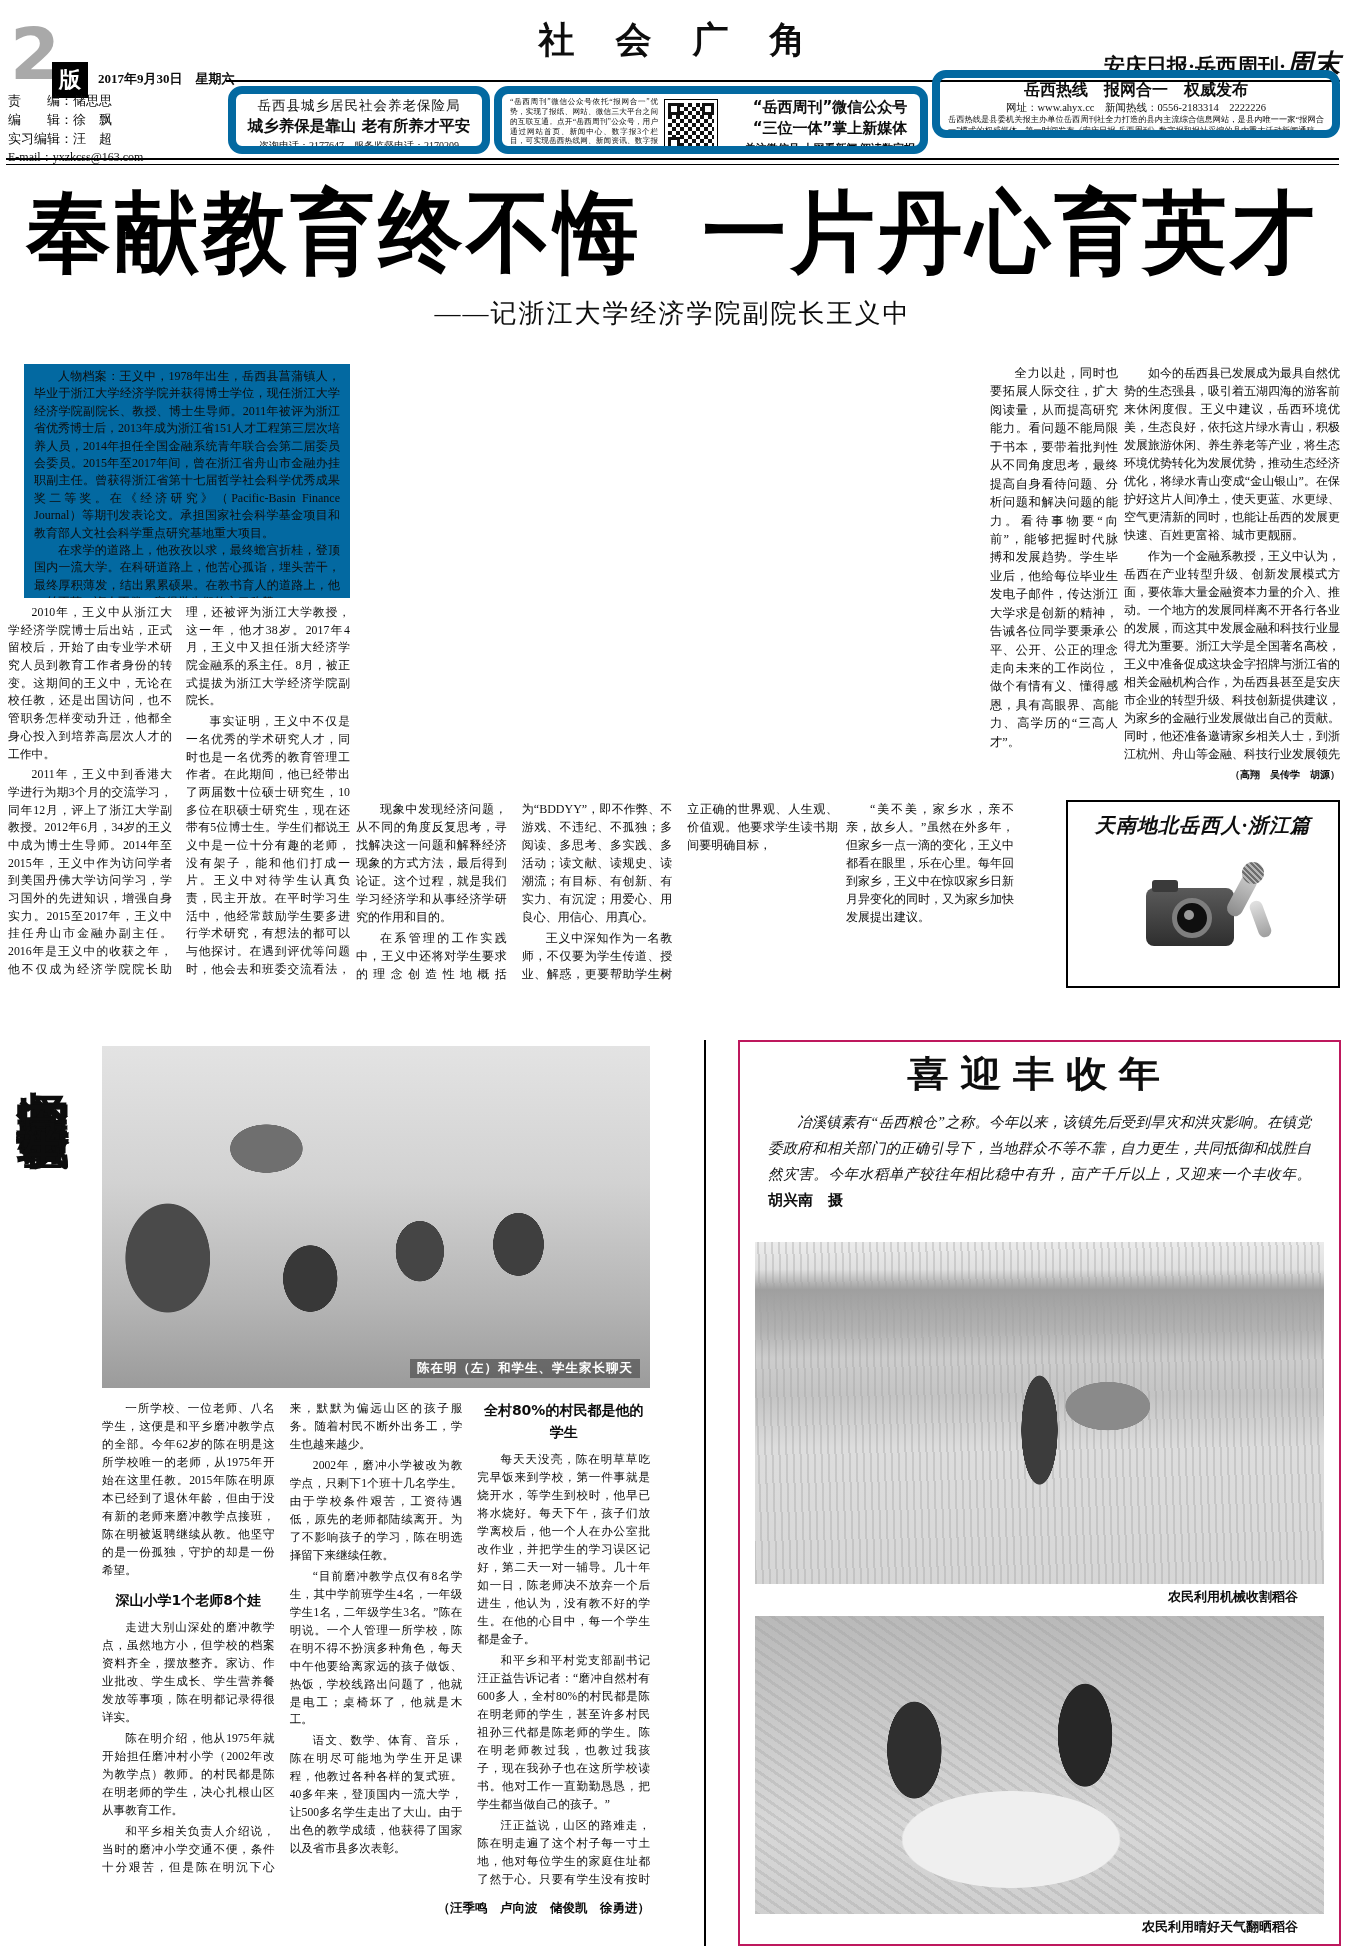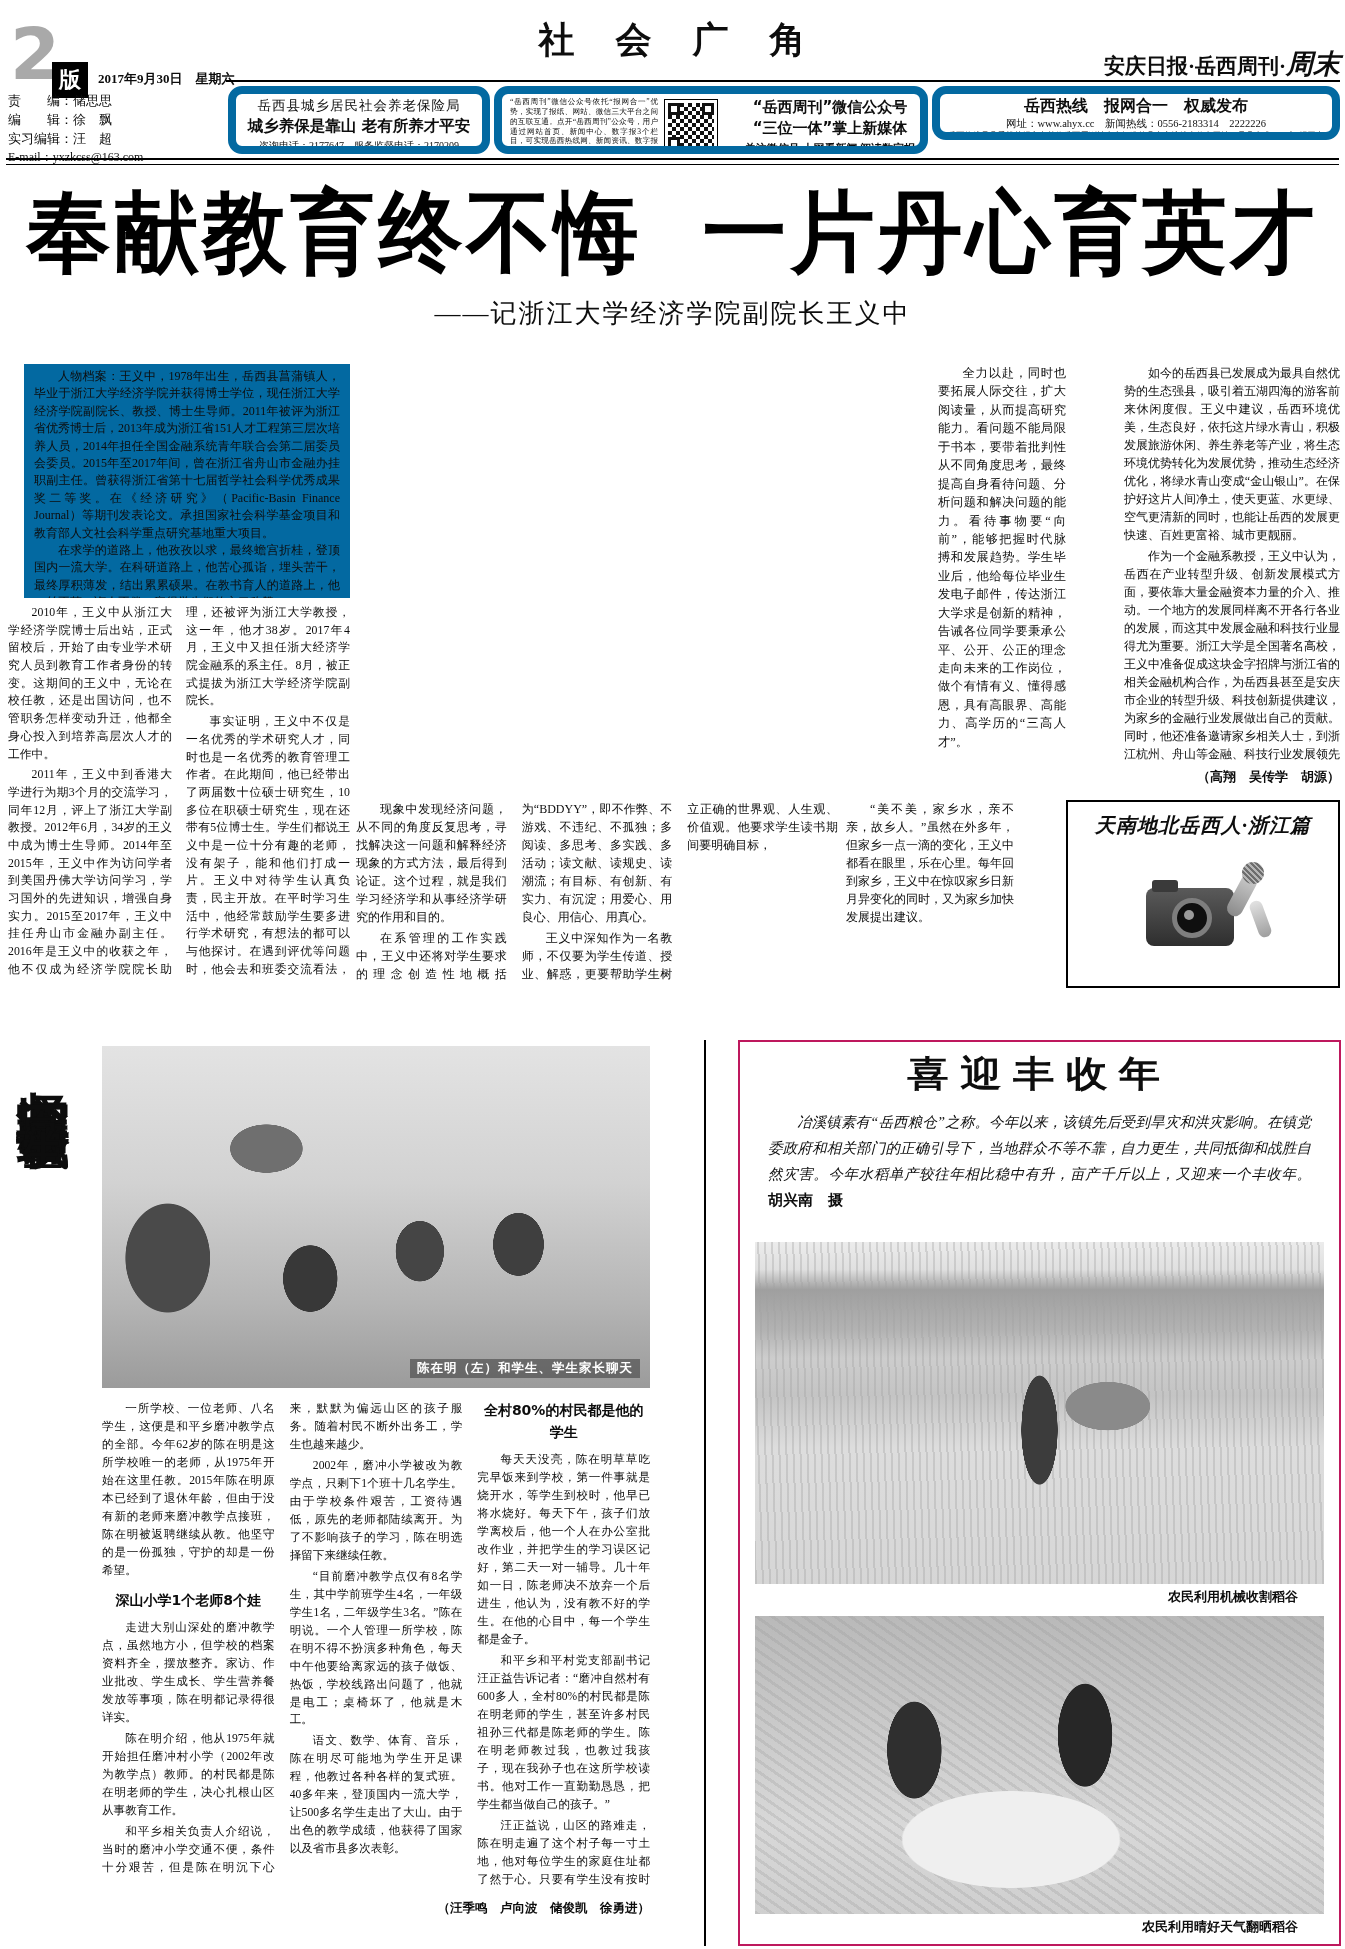--- a/index.html
+++ b/index.html
@@ -11,21 +11,21 @@
   .subhead{font-weight:bold;text-align:center;margin:10px 0 8px 0;text-indent:0;
            font-family:"DejaVu Sans","Liberation Sans",sans-serif;font-size:14px;}
   .flow{overflow:hidden;}
   .cols2{column-count:2;column-gap:14px;column-fill:auto;}
   .cols3{column-count:3;column-gap:15px;column-fill:auto;}
   .photo{position:absolute;overflow:hidden;}
   .photo-caption{position:absolute;color:#fff;font-size:12.5px;font-weight:bold;
                  background:rgba(35,35,35,.45);padding:1px 7px;letter-spacing:1px;white-space:nowrap;}
   .rounded-box{position:absolute;border:8px solid #0369a1;border-radius:14px;box-sizing:border-box;overflow:hidden;}
   .rule{position:absolute;background:#000;}
-  .byline{text-align:right;font-size:13px;font-weight:bold;}
+  .byline{text-align:right;font-size:10px;font-weight:bold;}
   .qr{position:absolute;border:1px solid #000;background:#fff;padding:3px;}
   .qr-inner{width:46px;height:46px;
      background:conic-gradient(#111 25%,#fff 0 50%,#111 0 75%,#fff 0);
      background-size:8px 8px;position:relative;}
   .qr-eye{position:absolute;width:12px;height:12px;border:3px solid #111;background:#fff;box-sizing:border-box;}
   .qr-eye.tl{left:0;top:0}.qr-eye.tr{right:0;top:0}.qr-eye.bl{left:0;bottom:0}
   .headline{font-family:"DejaVu Sans","Liberation Sans",sans-serif;font-weight:900;
             font-size:84px;letter-spacing:4px;white-space:nowrap;color:#000;transform:scaleY(1.06);}
   .vtitle{writing-mode:vertical-rl;text-orientation:upright;font-weight:900;
           font-family:"DejaVu Sans","Liberation Sans",sans-serif;line-height:1;}
@@ -70,21 +70,21 @@
           <div class="qr-eye bl"></div>
         </div>
     </div>
     <div class="abs" style="left:228px;top:4px;width:200px;text-align:center;">
       <div class="sans" style="font-size:15px;font-weight:900;">“岳西周刊”微信公众号</div>
       <div class="sans" style="font-size:15px;font-weight:900;margin-top:2px;">“三位一体”掌上新媒体</div>
       <div style="font-size:11px;font-weight:bold;margin-top:3px;">关注微信号 上网看新闻 阅读数字报</div>
     </div>
   </div>
 
-  <div class="rounded-box" style="left:932px;top:86px;width:408px;height:54px;padding:2px 8px;">
+  <div class="rounded-box" style="left:932px;top:70px;width:408px;height:68px;padding:2px 8px;">
     <div style="font-size:16px;font-weight:bold;text-align:center;">岳西热线　报网合一　权威发布</div>
     <div style="font-size:10.5px;text-align:center;">网址：www.ahyx.cc　新闻热线：0556-2183314　2222226</div>
     <div class="flow" style="font-size:8.2px;line-height:1.3;text-align:justify;height:26px;">岳西热线是县委机关报主办单位岳西周刊社全力打造的县内主流综合信息网站，是县内唯一一家“报网合一”模式的权威媒体，第一时间发布《安庆日报·岳西周刊》数字报和报社采编的县内重大活动新闻通稿。</div>
   </div>
 
   <div class="abs" style="left:6px;top:158px;width:1333px;height:4px;border-top:2px solid #000;border-bottom:1px solid #000;"></div>
 
   <div class="abs headline" style="left:0;top:176px;width:1345px;text-align:center;">
     <span>奉献教育终不悔</span><span style="display:inline-block;width:60px;"></span><span>一片丹心育英才</span>
   </div>
@@ -105,21 +105,21 @@
   <div class="abs flow cols3" style="left:356px;top:800px;width:482px;height:188px;font-size:12px;line-height:1.5;">
       <div class="para">现象中发现经济问题，从不同的角度反复思考，寻找解决这一问题和解释经济现象的方式方法，最后得到论证。这个过程，就是我们学习经济学和从事经济学研究的作用和目的。</div>
       <div class="para">在系管理的工作实践中，王义中还将对学生要求的理念创造性地概括为“BDDYY”，即不作弊、不游戏、不违纪、不孤独；多阅读、多思考、多实践、多活动；读文献、读规史、读潮流；有目标、有创新、有实力、有沉淀；用爱心、用良心、用信心、用真心。</div>
       <div class="para">王义中深知作为一名教师，不仅要为学生传道、授业、解惑，更要帮助学生树立正确的世界观、人生观、价值观。他要求学生读书期间要明确目标，</div>
     </div>
 
   <div class="abs flow" style="left:846px;top:800px;width:168px;height:188px;font-size:12px;line-height:1.5;">
       <div class="para">“美不美，家乡水，亲不亲，故乡人。”虽然在外多年，但家乡一点一滴的变化，王义中都看在眼里，乐在心里。每年回到家乡，王义中在惊叹家乡日新月异变化的同时，又为家乡加快发展提出建议。</div>
     </div>
 
-  <div class="abs flow" style="left:938px;top:364px;width:128px;height:428px;font-size:12.3px;line-height:1.5;">
+  <div class="abs flow" style="left:990px;top:364px;width:128px;height:428px;font-size:12.3px;line-height:1.5;">
       <div class="para">全力以赴，同时也要拓展人际交往，扩大阅读量，从而提高研究能力。看问题不能局限于书本，要带着批判性从不同角度思考，最终提高自身看待问题、分析问题和解决问题的能力。看待事物要“向前”，能够把握时代脉搏和发展趋势。学生毕业后，他给每位毕业生发电子邮件，传达浙江大学求是创新的精神，告诫各位同学要秉承公平、公开、公正的理念走向未来的工作岗位，做个有情有义、懂得感恩，具有高眼界、高能力、高学历的“三高人才”。</div>
     </div>
 
   <div class="abs flow" style="left:1124px;top:364px;width:216px;height:400px;font-size:12px;line-height:1.5;">
       <div class="para">如今的岳西县已发展成为最具自然优势的生态强县，吸引着五湖四海的游客前来休闲度假。王义中建议，岳西环境优美，生态良好，依托这片绿水青山，积极发展旅游休闲、养生养老等产业，将生态环境优势转化为发展优势，推动生态经济优化，将绿水青山变成“金山银山”。在保护好这片人间净土，使天更蓝、水更绿、空气更清新的同时，也能让岳西的发展更快速、百姓更富裕、城市更靓丽。</div>
       <div class="para">作为一个金融系教授，王义中认为，岳西在产业转型升级、创新发展模式方面，要依靠大量金融资本力量的介入、推动。一个地方的发展同样离不开各行各业的发展，而这其中发展金融和科技行业显得尤为重要。浙江大学是全国著名高校，王义中准备促成这块金字招牌与浙江省的相关金融机构合作，为岳西县甚至是安庆市企业的转型升级、科技创新提供建议，为家乡的金融行业发展做出自己的贡献。同时，他还准备邀请家乡相关人士，到浙江杭州、舟山等金融、科技行业发展领先的城市调研，观摩先进企业的发展，学习他们的先进经验做法，从而更好地为家乡的发展添砖加瓦。</div>
     </div>
   <div class="abs byline" style="left:1124px;top:768px;width:216px;">（高翔　吴传学　胡源）</div>
 
   <div class="abs" style="left:1066px;top:800px;width:274px;height:188px;border:2px solid #000;box-sizing:border-box;">

